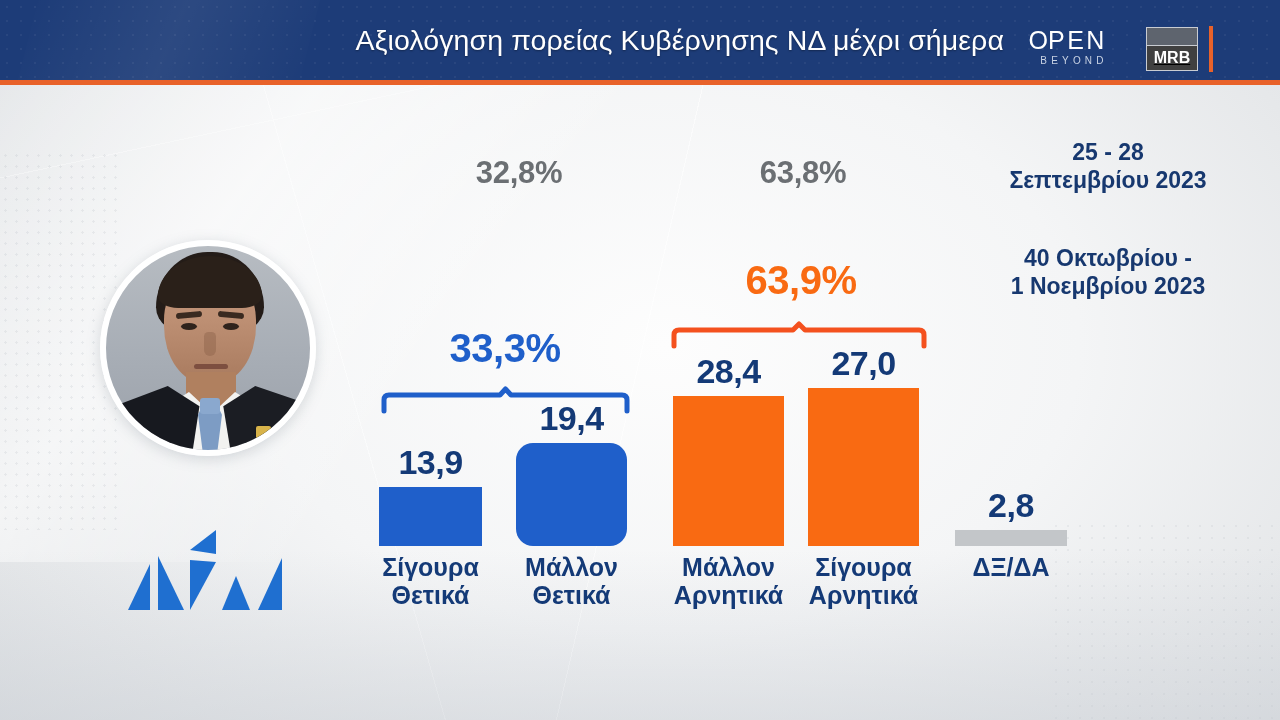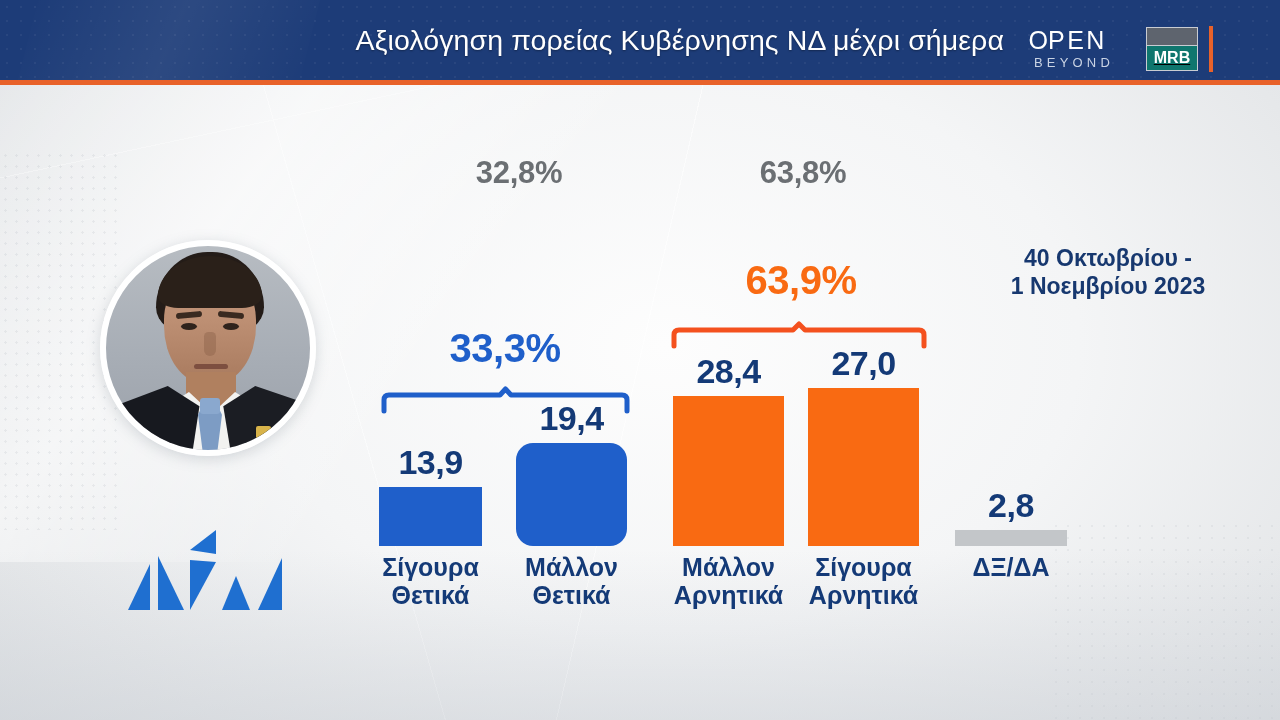--- a/index.html
+++ b/index.html
@@ -131,21 +131,21 @@
     line-height: 25px;
     letter-spacing: 2.5px;
     font-weight: 300;
     color: #ffffff;
   }
   .open-word .flip { display: inline-block; transform: scaleX(-1); }
   .beyond-word {
     display: block;
     margin-top: 2px;
     text-align: center;
-    font-size: 13px;
+    font-size: 10px;
     letter-spacing: 4.2px;
     color: #c9d3e4;
     font-weight: 400;
   }
 
   
   .mrb-logo {
     position: absolute;
     left: 1146px;
     top: 27px;
@@ -160,21 +160,21 @@
   .mrb-top {
     flex: 0 0 17px;
     background: #5e646e;
     border-bottom: 1.5px solid #c9ccd2;
   }
   .mrb-bottom {
     flex: 1;
     display: flex;
     align-items: center;
     justify-content: center;
-    background: #0f766e;
+    background: #404040;
     text-decoration: underline;
   }
   .mrb-text {
     color: #ffffff;
     font-size: 16px;
     font-weight: 700;
     letter-spacing: 0px;
     font-family: "Liberation Sans", sans-serif;
   }
   .header-divider {
@@ -522,18 +522,22 @@
       <span class="bar-label"><span>Σίγουρα</span><br><span>Αρνητικά</span></span>
     </div>
 
     <div class="bar-col bar-grey" style="left:955px; width:112px; height:16px;">
       <span class="bar-value">2,8</span>
       <span class="bar-label"><span>ΔΞ/ΔΑ</span></span>
     </div>
 
   </div>
 
+  <div class="date-block date-1">
+    <div>25 - 28</div>
+    <div>Σεπτεμβρίου 2023</div>
+  </div>
   <div class="date-block date-2">
     <div>40 Οκτωβρίου -</div>
     <div>1 Νοεμβρίου 2023</div>
   </div>
 
 </div>
 
 </body></html>

